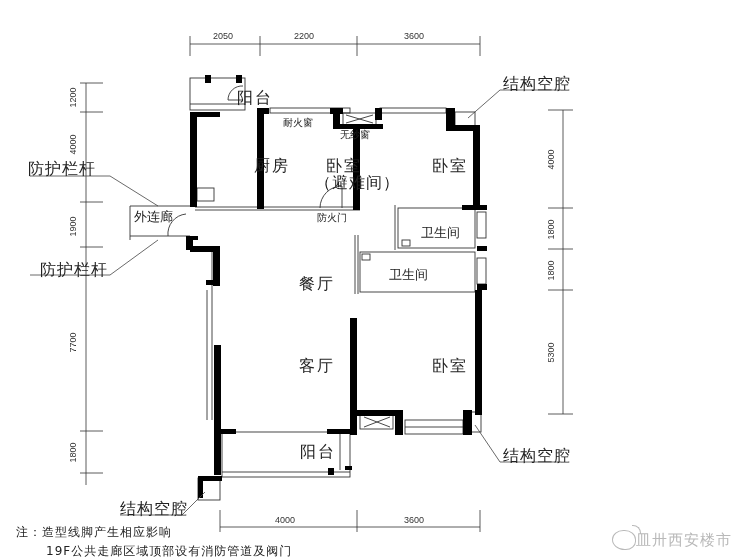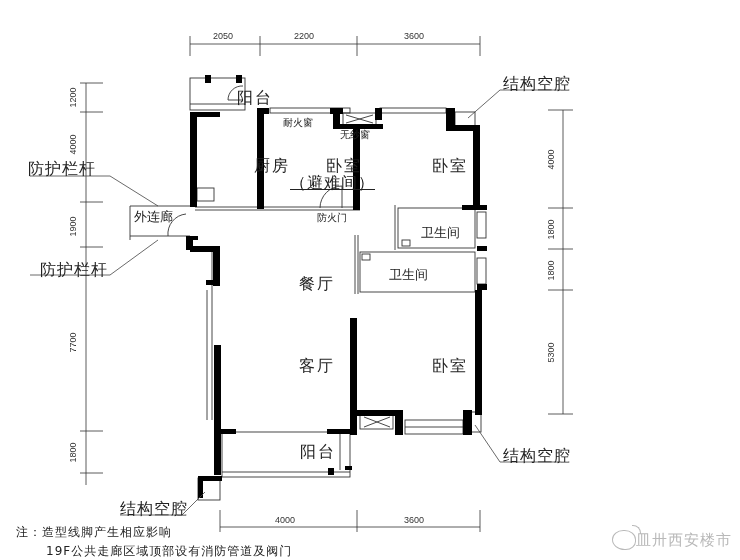--- a/index.html
+++ b/index.html
@@ -195,21 +195,21 @@
 <div class="lbl dim vdim" style="left:541px;top:155px;">4000</div>
 <div class="lbl dim vdim" style="left:541px;top:225px;">1800</div>
 <div class="lbl dim vdim" style="left:541px;top:266px;">1800</div>
 <div class="lbl dim vdim" style="left:541px;top:348px;">5300</div>
 
 <div class="lbl room" style="left:209px;top:90px;">阳台</div>
 <div class="lbl room" style="left:226px;top:158px;">厨房</div>
 <div class="lbl small" style="left:283px;top:118px;">耐火窗</div>
 <div class="lbl small" style="left:296px;top:130px;margin-left:44px;">无纱窗</div>
 <div class="lbl room" style="left:298px;top:158px;">卧室</div>
-<div class="lbl room" style="left:262px;top:175px;letter-spacing:1px;text-decoration:underline;">（避难间）</div>
+<div class="lbl room" style="left:287px;top:175px;letter-spacing:1px;">（避难间）</div>
 <div class="lbl small" style="left:317px;top:213px;">防火门</div>
 <div class="lbl room" style="left:404px;top:158px;">卧室</div>
 <div class="lbl" style="left:421px;top:226px;">卫生间</div>
 <div class="lbl" style="left:389px;top:268px;">卫生间</div>
 <div class="lbl" style="left:134px;top:210px;">外连廊</div>
 <div class="lbl room" style="left:271px;top:276px;">餐厅</div>
 <div class="lbl room" style="left:271px;top:358px;">客厅</div>
 <div class="lbl room" style="left:404px;top:358px;">卧室</div>
 <div class="lbl room" style="left:272px;top:444px;">阳台</div>
 

